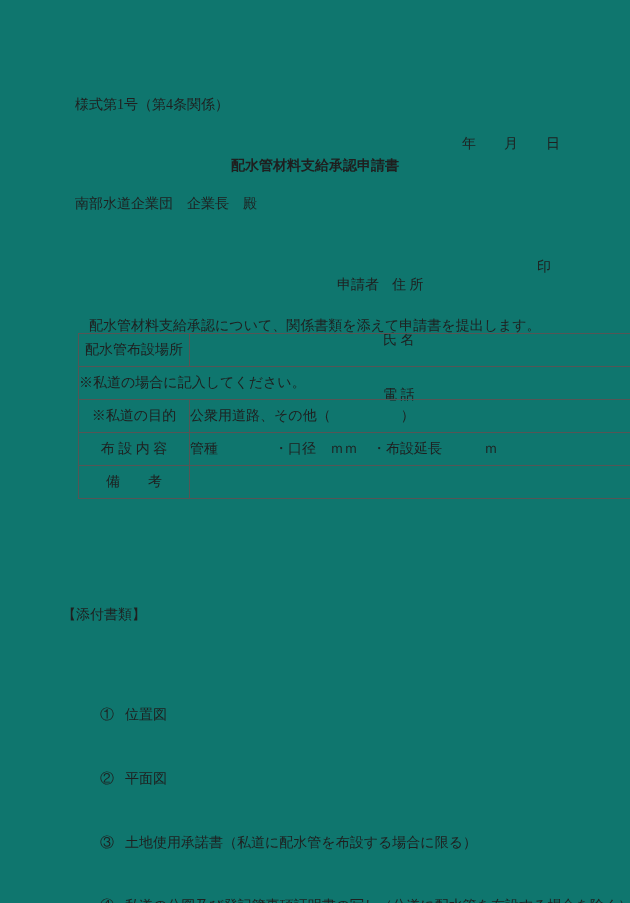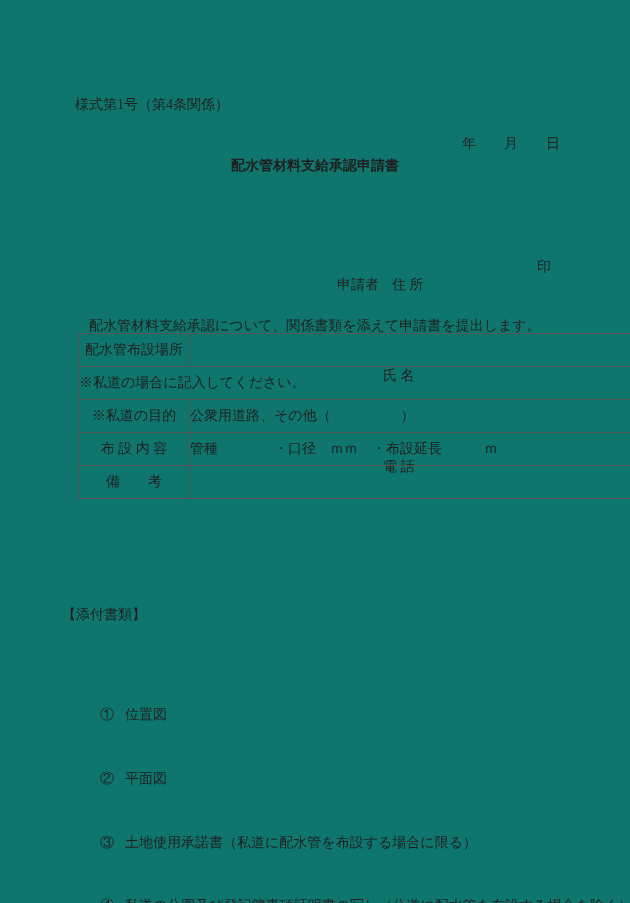--- a/index.html
+++ b/index.html
@@ -20,21 +20,21 @@
   .abs { position: absolute; white-space: pre; }
 
   .form-number { left: 75px; top: 96px; }
   .date-line   { right: 70px; top: 135px; margin-left: 19px; }
   .doc-title   { left: 0; top: 157px; width: 630px; text-align: center; white-space: pre; font-weight: bold; }
   .addressee   { left: 75px; top: 195px; }
 
   .applicant   { left: 337px; top: 239px; line-height: 18.4px; }
   .applicant .line { white-space: pre; }
   .applicant .gap  { margin-left: 13px; }
-  .applicant .ind  { padding-left: 46px; margin-top: 36px; }
+  .applicant .ind  { padding-left: 46px; }
   .seal        { left: 537px; top: 258px; }
 
   .statement   { left: 75px; top: 317px; }
 
   table.app-table {
     position: absolute;
     left: 78px;
     top: 333px;
     width: 559px;
     border-collapse: collapse;
@@ -62,20 +62,21 @@
 <body>
 
 <div class="page">
 
   <div class="abs form-number">様式第1号（第4条関係）</div>
 
   <div class="abs date-line">年　　月　　日</div>
 
   <div class="abs doc-title">配水管材料支給承認申請書</div>
 
+  <div class="abs addressee">南部水道企業団　企業長　殿</div>
 
   <div class="abs applicant">
     <div class="line"><span>申請者</span><span class="gap">住 所</span></div>
     <div class="line ind"><span>氏 名</span></div>
     <div class="line ind"><span>電 話</span></div>
   </div>
 
   <div class="abs seal">印</div>
 
   <div class="abs statement">　配水管材料支給承認について、関係書類を添えて申請書を提出します。</div>

